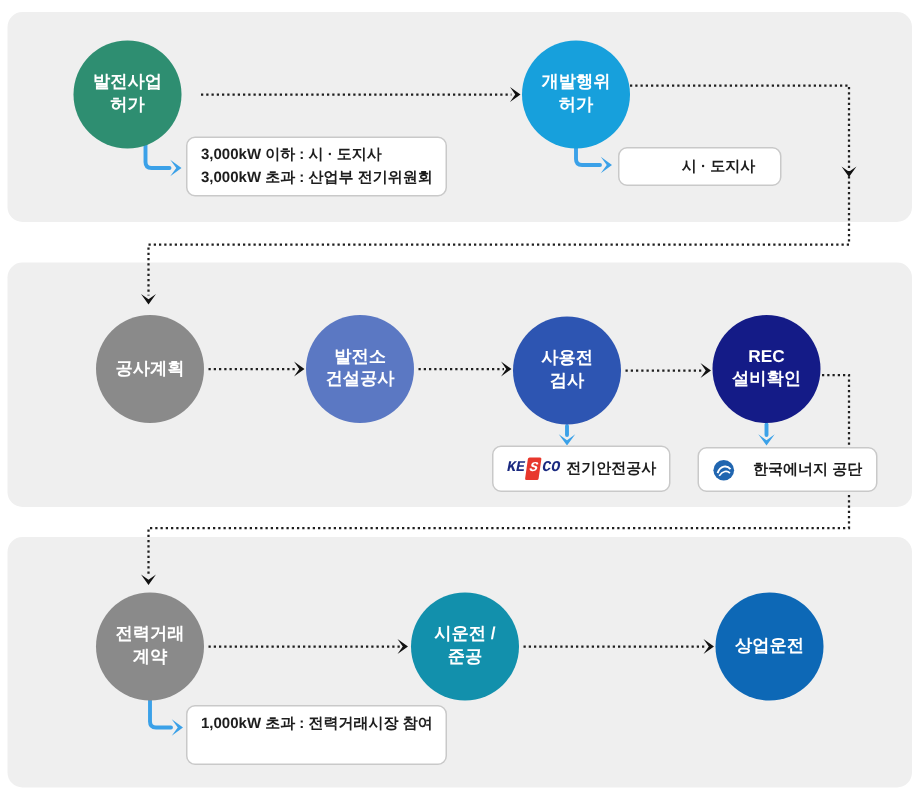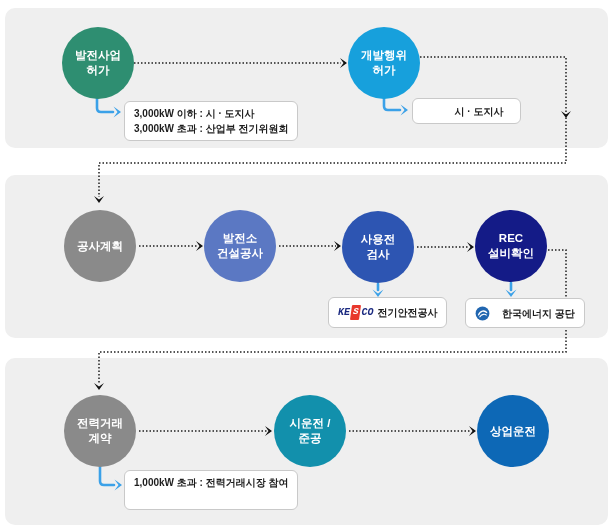--- a/index.html
+++ b/index.html
@@ -14,36 +14,36 @@
   .band.b1{top:8px;height:140px;}
   .band.b2{top:175px;height:163px;}
   .band.b3{top:358px;height:167px;}
   svg.layer{position:absolute;left:0;top:0;z-index:2;}
   .circle{
     position:absolute;width:72px;height:72px;border-radius:50%;
     display:flex;align-items:center;justify-content:center;text-align:center;
     color:#ffffff;font-weight:700;font-size:11.5px;line-height:1.3;
     white-space:pre-line;z-index:3;
   }
-  .c1{left:62px;top:27px;background:#2E8E71;}
+  .c1{left:49px;top:27px;background:#2E8E71;}
   .c2{left:348px;top:27px;background:#17A0DC;}
   .c3{left:64px;top:210px;background:#8A8A8A;}
   .c4{left:204px;top:210px;background:#5B78C3;}
   .c5{left:342px;top:211px;background:#2D55B2;}
   .c6{left:475px;top:210px;background:#141B87;}
   .c7{left:64px;top:395px;background:#8A8A8A;}
   .c8{left:274px;top:395px;background:#1290AC;}
   .c9{left:477px;top:395px;background:#0D68B6;}
   .note{
     position:absolute;background:#ffffff;border:1px solid #c9c9c9;border-radius:6px;
     color:#1d1d1d;font-size:10px;font-weight:700;line-height:15px;
     padding:4px 9px;white-space:nowrap;z-index:3;
   }
   .note.centered{display:flex;align-items:center;justify-content:center;}
-  .n1{left:124px;top:101px;min-height:30px;}
+  .n1{left:124px;top:91px;min-height:30px;}
   .n2{left:412px;top:98px;min-width:64px;height:16px;padding-left:34px;}
   .n3{left:328px;top:297px;height:21px;display:flex;align-items:center;gap:4px;}
   .n4{left:465px;top:298px;height:20px;display:flex;align-items:center;gap:12px;}
   .n5{left:124px;top:470px;min-height:30px;}
   .kesco{display:inline-flex;align-items:center;font-style:italic;font-weight:800;
          font-size:10px;color:#1b2a80;letter-spacing:0;font-family:Liberation Mono, monospace;}
   .kesco .s{display:inline-block;background:#e8372c;color:#ffffff;font-style:italic;
          padding:0 2px;margin:0 1px;transform:skewX(-8deg);border-radius:1px;font-size:9px;}
   .kea-logo{display:inline-block;width:15px;height:15px;flex:0 0 auto;}
 </style>

